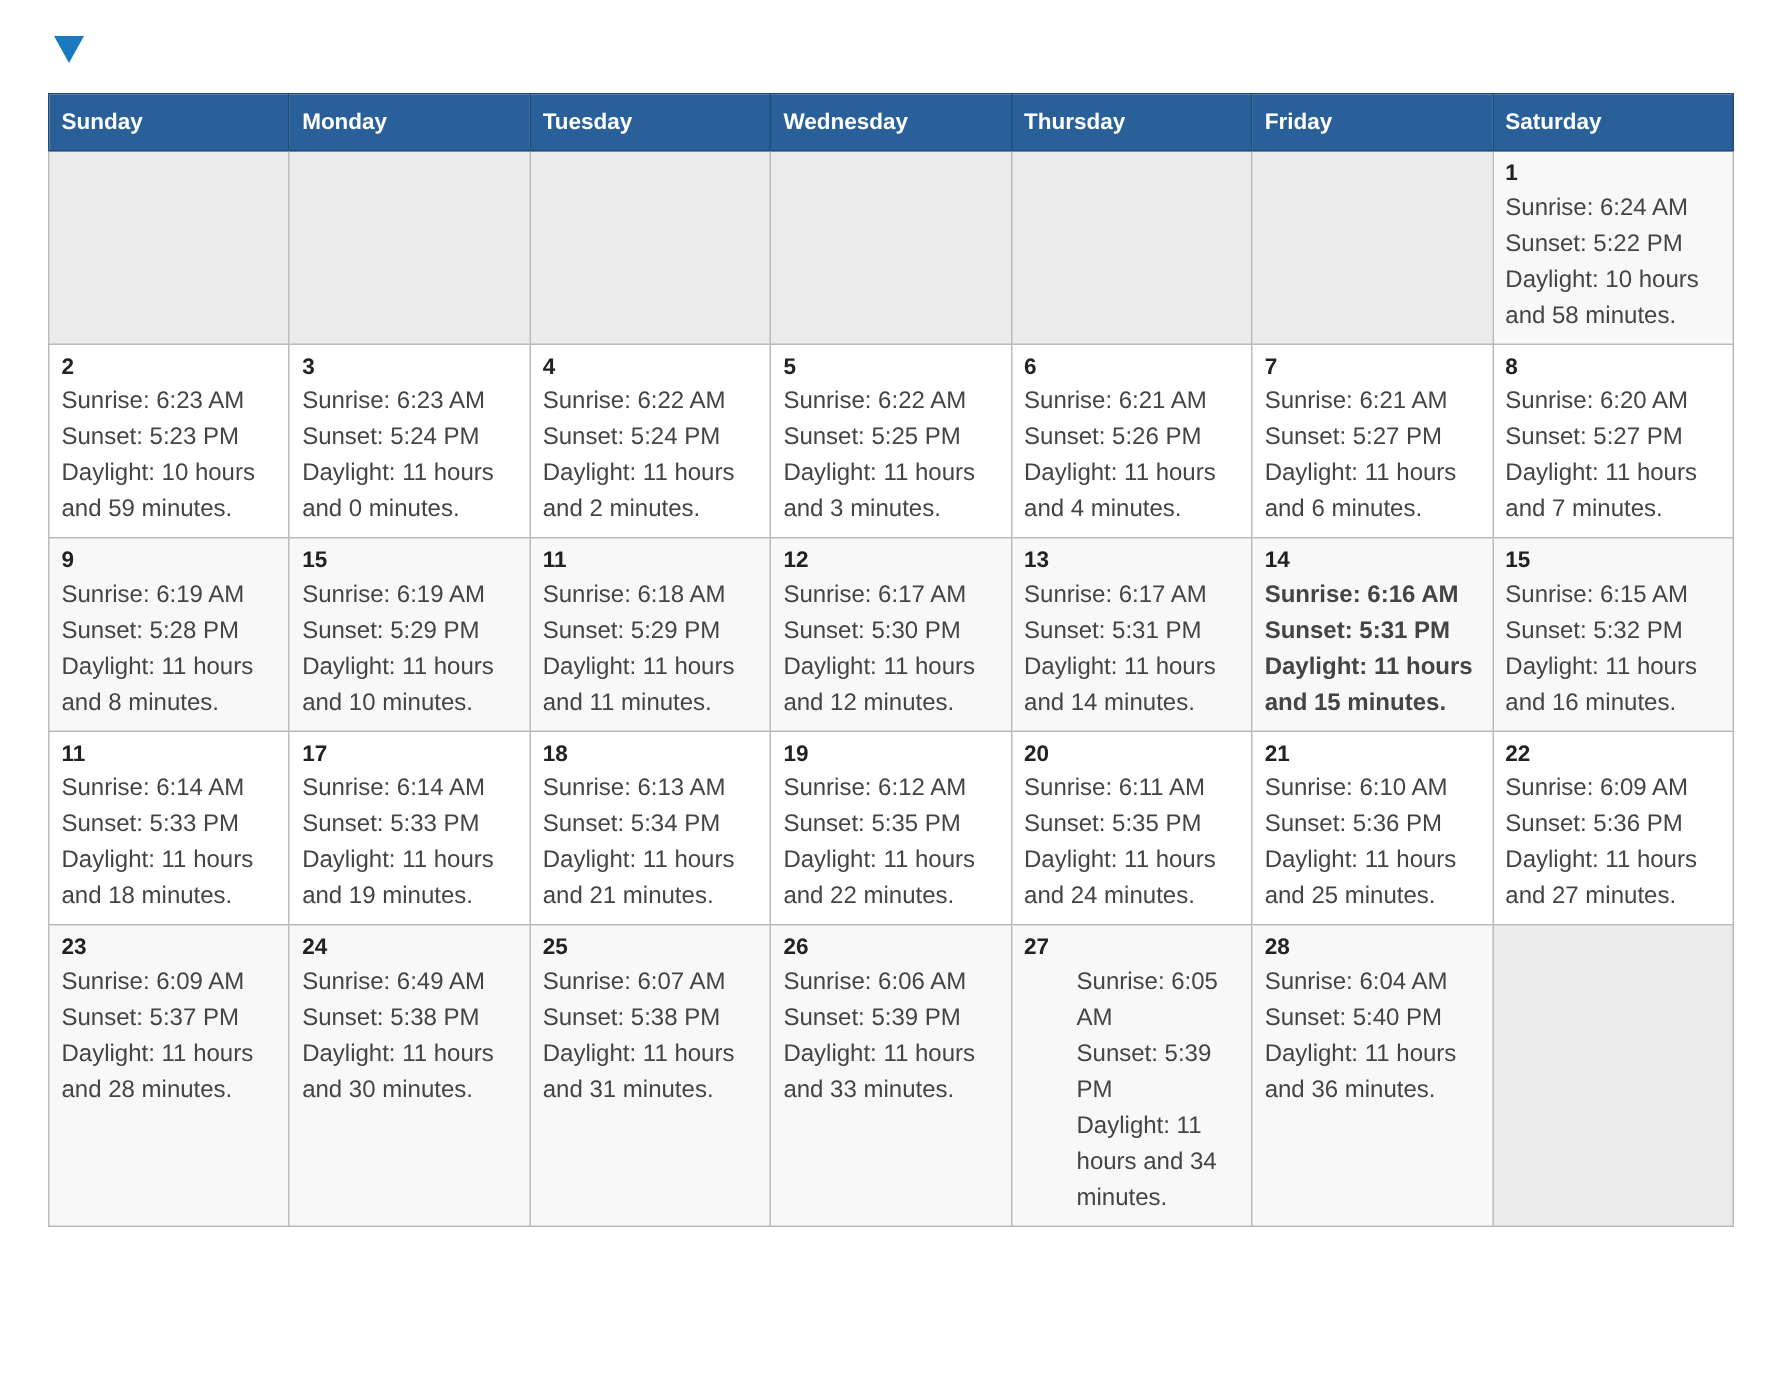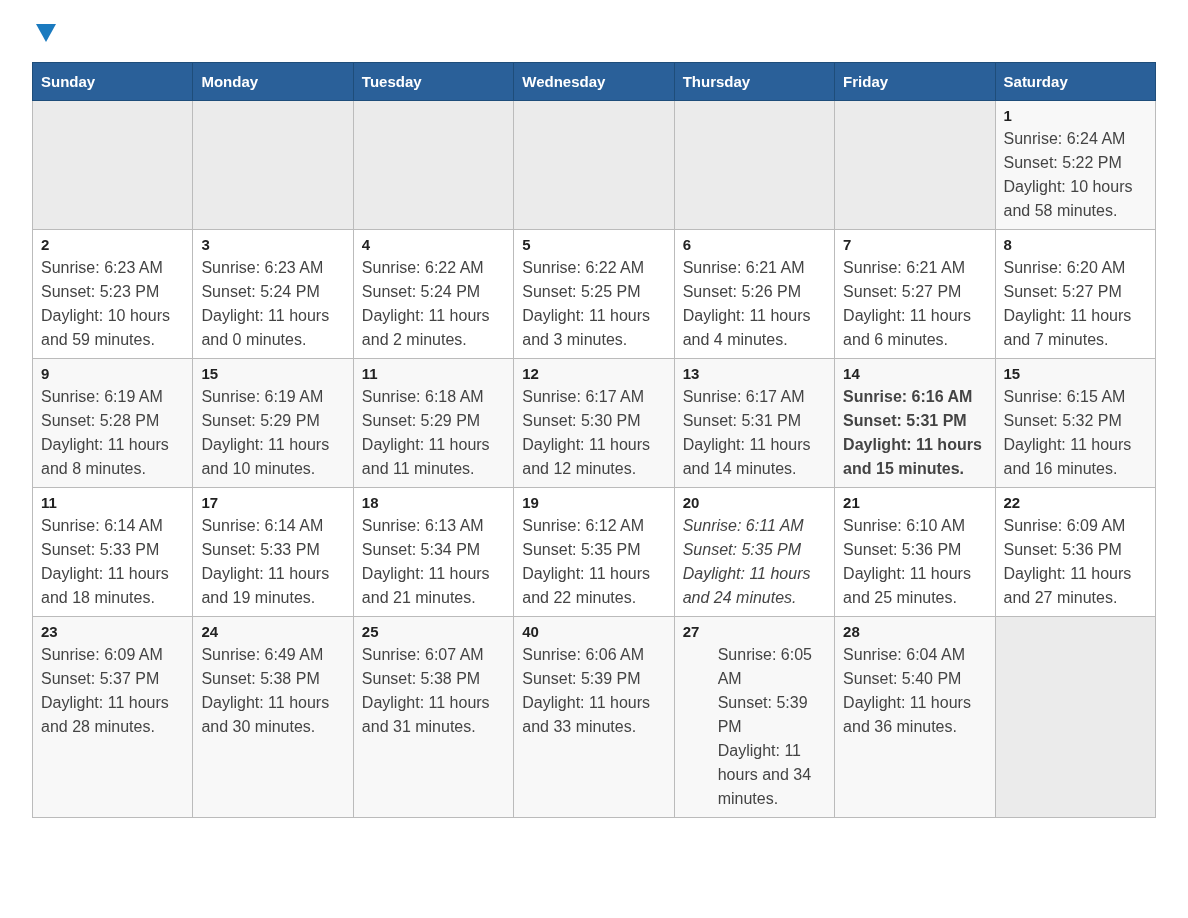--- a/index.html
+++ b/index.html
@@ -261,21 +261,21 @@
 Daylight: 11 hours and 21 minutes.</div>
         </td>
         <td>
           <span class="day-number">19</span>
           <div class="day-info" style="white-space: pre-line;">Sunrise: 6:12 AM
 Sunset: 5:35 PM
 Daylight: 11 hours and 22 minutes.</div>
         </td>
         <td>
           <span class="day-number">20</span>
-          <div class="day-info" style="white-space: pre-line; font-style: italic;">Sunrise: 6:11 AM
+          <div class="day-info" style="white-space: pre-line;">Sunrise: 6:11 AM
 Sunset: 5:35 PM
 Daylight: 11 hours and 24 minutes.</div>
         </td>
         <td>
           <span class="day-number">21</span>
           <div class="day-info" style="white-space: pre-line;">Sunrise: 6:10 AM
 Sunset: 5:36 PM
 Daylight: 11 hours and 25 minutes.</div>
         </td>
         <td>
@@ -298,21 +298,21 @@
 Sunset: 5:38 PM
 Daylight: 11 hours and 30 minutes.</div>
         </td>
         <td>
           <span class="day-number">25</span>
           <div class="day-info" style="white-space: pre-line;">Sunrise: 6:07 AM
 Sunset: 5:38 PM
 Daylight: 11 hours and 31 minutes.</div>
         </td>
         <td>
-          <span class="day-number">40</span>
+          <span class="day-number">26</span>
           <div class="day-info" style="white-space: pre-line;">Sunrise: 6:06 AM
 Sunset: 5:39 PM
 Daylight: 11 hours and 33 minutes.</div>
         </td>
         <td>
           <span class="day-number">27</span>
           <div class="day-info" style="white-space: pre-line; margin-left: 35px;">Sunrise: 6:05 AM
 Sunset: 5:39 PM
 Daylight: 11 hours and 34 minutes.</div>
         </td>

